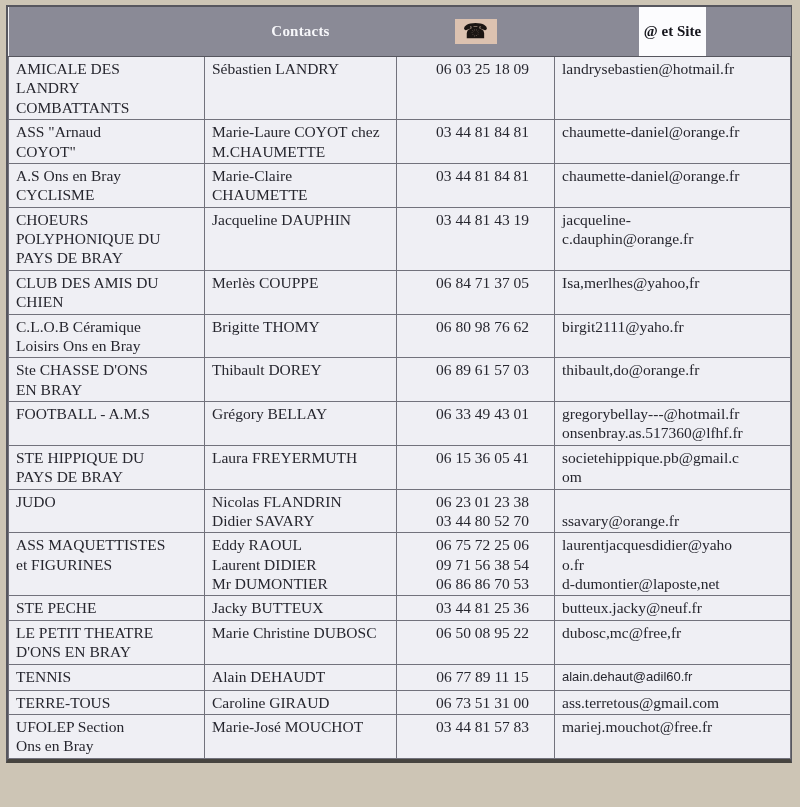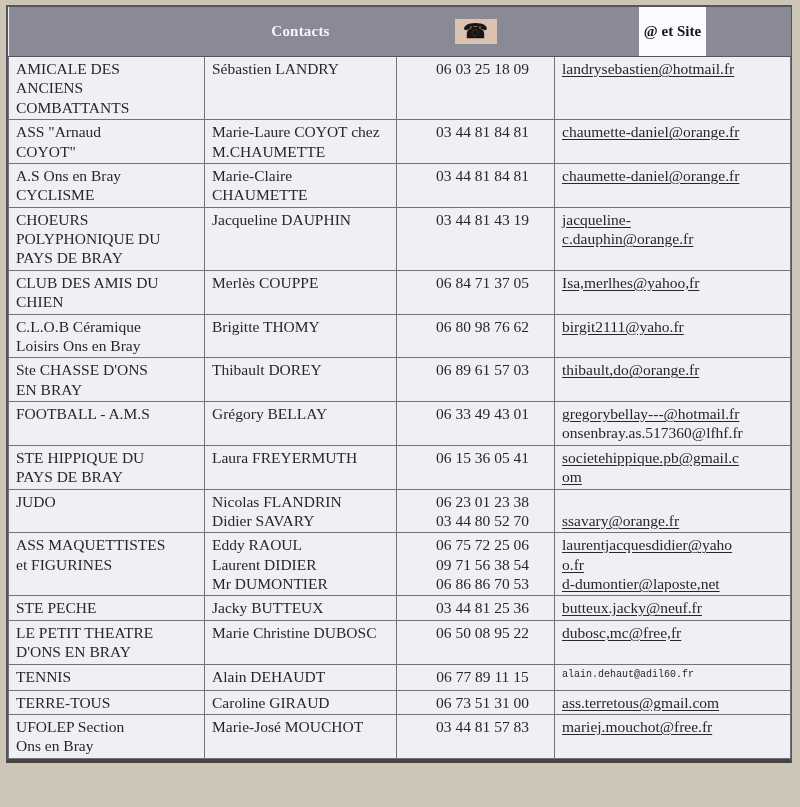--- a/index.html
+++ b/index.html
@@ -47,24 +47,24 @@
     vertical-align: top;
     padding: 2px 5px 2px 7px;
     font-size: 15.5px;
     line-height: 1.25;
     background: #efeff4;
     overflow: hidden;
   }
   tbody td.c3 { text-align: center; padding-left: 16px; padding-right: 2px; }
   .line { min-height: 19px; white-space: nowrap; }
   td.c1 .line { font-weight: normal; white-space: normal; }
-  .email.u { text-decoration: underline; text-underline-offset: 2px; }
+  .email.u { text-underline-offset: 2px; }
   .email.small {
-    font-family: Liberation Mono, monospace;
-    font-size: 10px; padding-top: 2px;
+    font-family: Liberation Sans, sans-serif;
+    font-size: 13px; padding-top: 2px;
   }
 </style>
 </head>
 <body>
 
 <div class="page">
   <div class="tablewrap">
     <table>
       <colgroup>
         <col class="c1">
@@ -83,21 +83,21 @@
           </th>
           <th>
             <span class="site-badge">@ et Site</span>
           </th>
         </tr>
       </thead>
       <tbody>
           <tr>
             <td class="c1">
               <div class="line">AMICALE DES</div>
-              <div class="line">ANCIENS</div>
+              <div class="line">LANDRY</div>
               <div class="line">COMBATTANTS</div>
             </td>
             <td class="c2">
               <div class="line">Sébastien LANDRY</div>
             </td>
             <td class="c3">
               <div class="line">06 03 25 18 09</div>
             </td>
             <td class="c4">
               <div class="line email u">landrysebastien@hotmail.fr</div>

